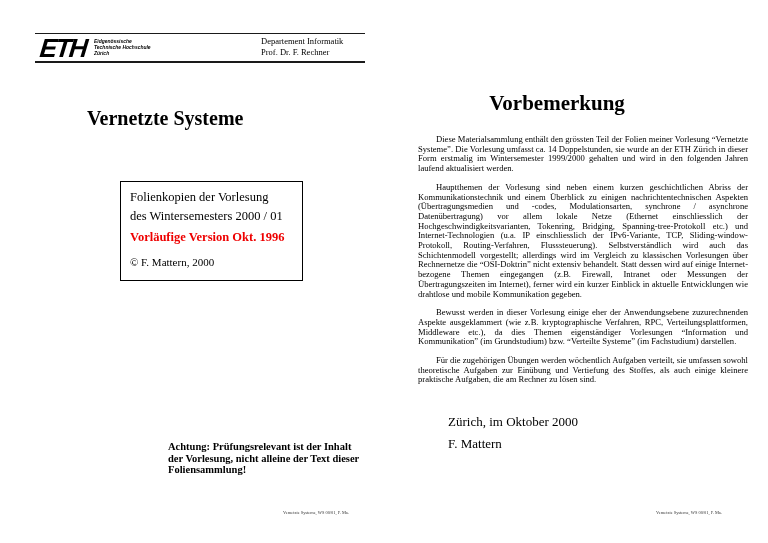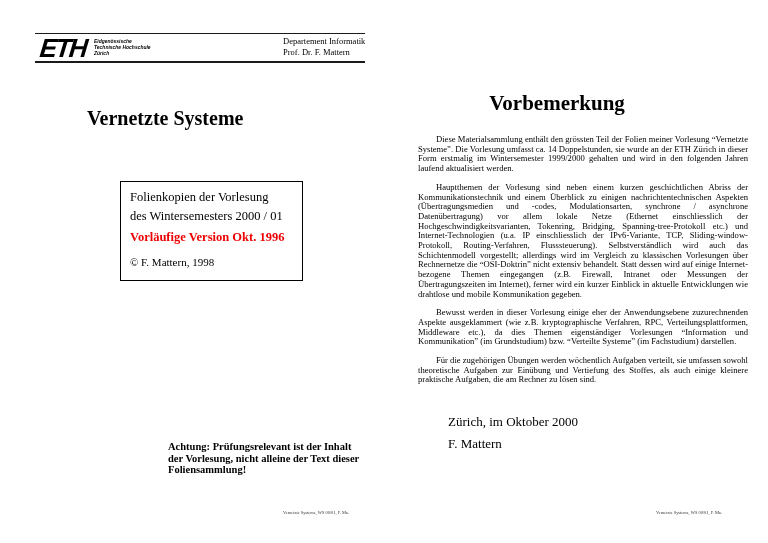--- a/index.html
+++ b/index.html
@@ -15,21 +15,21 @@
     font-family:"Liberation Sans", sans-serif; font-weight:bold; font-style:italic;
     font-size:26px; line-height:22px; letter-spacing:-2px; transform:skewX(-6deg);
   }
   .eth-sub {
     margin-left:8px; margin-top:2px;
     font-family:"Liberation Sans", sans-serif; font-weight:bold; font-style:italic;
     font-size:8px; line-height:9px; white-space:nowrap;
     transform:scale(0.62); transform-origin:left top;
   }
   .dept {
-    position:absolute; left:283px; top:36px;
+    position:absolute; left:261px; top:36px;
     font-size:8.5px; line-height:11px;
   }
   
   .title {
     position:absolute; left:87px; top:107px;
     font-size:20px; font-weight:bold; white-space:nowrap;
   }
   .info-box {
     position:absolute; left:120px; top:181px; width:183px; height:100px;
     border:1.5px solid #000; box-sizing:border-box; padding:6px 0 0 9px;
@@ -71,31 +71,31 @@
     <div class="eth-logo">
       <span class="eth-word">ETH</span>
       <span class="eth-sub">
         <div>Eidgenössische</div>
         <div>Technische Hochschule</div>
         <div>Zürich</div>
       </span>
     </div>
     <div class="dept">
       <div>Departement Informatik</div>
-      <div>Prof. Dr. F. Mattern</div>
+      <div>Prof. Dr. F. Rechner</div>
     </div>
     <div class="rule-bottom"></div>
 
     <div class="title">Vernetzte Systeme</div>
 
     <div class="info-box">
       <div class="line">Folienkopien der Vorlesung</div>
       <div class="line">des Wintersemesters 2000 / 01</div>
       <div class="highlight" style="color: rgb(238, 0, 0);">Vorläufige Version Okt. 1996</div>
-      <div class="copyright">© F. Mattern, 1998</div>
+      <div class="copyright">© F. Mattern, 2000</div>
     </div>
 
     <div class="notice">Achtung: Prüfungsrelevant ist der Inhalt der Vorlesung, nicht alleine der Text dieser Foliensammlung!</div>
 
     <div class="tiny-footer left">Vernetzte Systeme, WS 00/01, F. Ma.</div>
   </div>
 
   <div>
     <div class="heading">Vorbemerkung</div>
 

